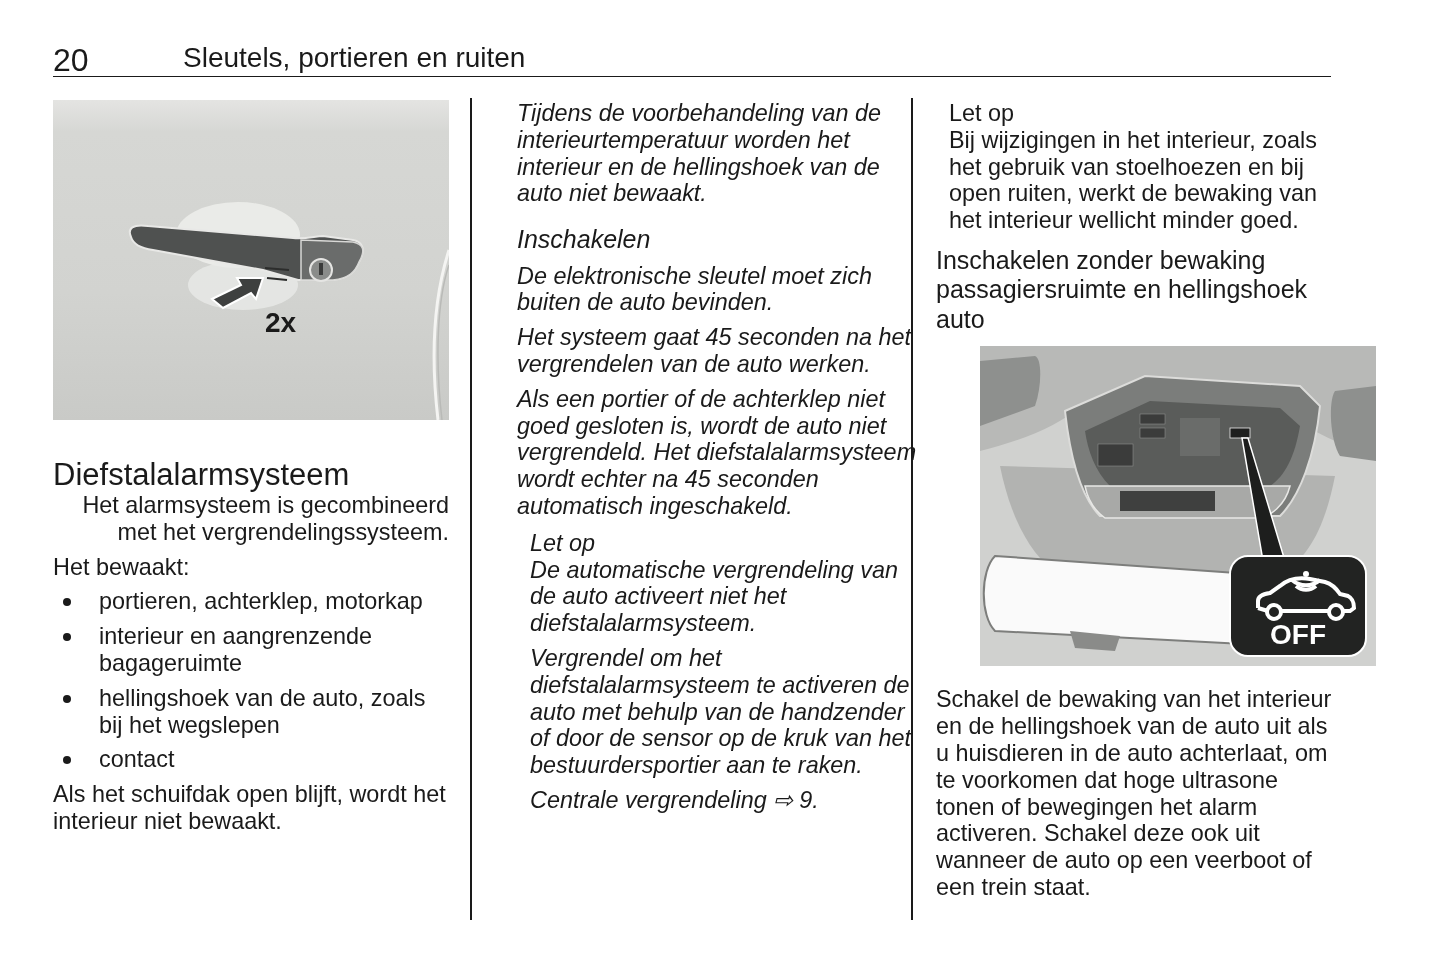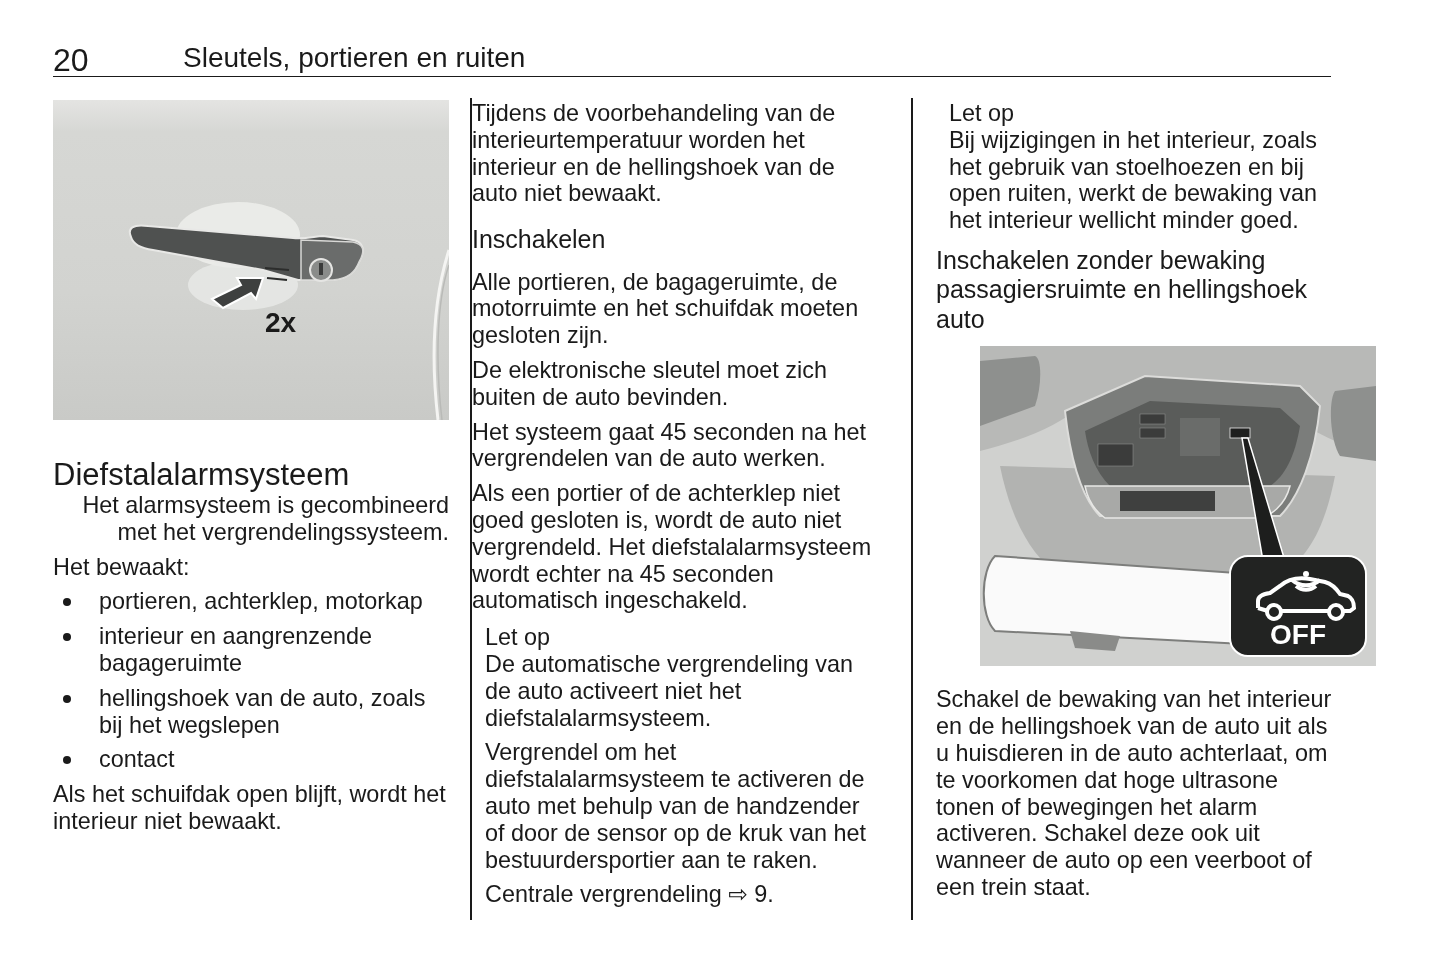--- a/index.html
+++ b/index.html
@@ -4,21 +4,21 @@
   <style>
     html, body { margin: 0; padding: 0; background: #ffffff; }
     body { width: 1445px; height: 966px; position: relative; overflow: hidden;
            font-family: "Liberation Sans", sans-serif; color: #1a1a1a; }
     .header { position: absolute; left: 53px; top: 40px; width: 1278px; height: 36px;
               border-bottom: 1.5px solid #1a1a1a; }
     .page-num { position: absolute; left: 0; top: 2px; font-size: 32px; }
     .chapter { position: absolute; left: 130px; top: 2px; font-size: 28px; }
     .col { position: absolute; top: 100px; }
     .col1 { left: 53px; width: 396px; }
-    .col2 { left: 472px; width: 400px; }
+    .col2 { left: 517px; width: 400px; font-style: italic; }
     .col3 { left: 936px; width: 396px; }
     .vline { position: absolute; top: 98px; width: 2px; height: 822px; background: #1a1a1a; }
     .v1 { left: 470px; }
     .v2 { left: 911px; }
     p { margin: 0; font-size: 23.4px; line-height: 26.8px; }
     .gap { margin-top: 8px; }
     h2 { margin: 0; font-weight: normal; font-size: 31px; line-height: 34px; }
     h3 { margin: 0; font-weight: normal; font-size: 25px; line-height: 29.5px; }
     .note { padding-left: 13px; }
     .note-title { font-size: 23.4px; line-height: 26.8px; }
@@ -68,21 +68,20 @@
     <li>interieur en aangrenzende bagageruimte</li>
     <li>hellingshoek van de auto, zoals bij het wegslepen</li>
     <li>contact</li>
   </ul>
   <p class="gap">Als het schuifdak open blijft, wordt het interieur niet bewaakt.</p>
 </div>
 
 <div class="col col2">
   <p>Tijdens de voorbehandeling van de interieurtemperatuur worden het interieur en de hellingshoek van de auto niet bewaakt.</p>
   <h3 style="margin-top:18px;">Inschakelen</h3>
-  <p style="margin-top:14px;">Alle portieren, de bagageruimte, de motorruimte en het schuifdak moeten gesloten zijn.</p>
   <p class="gap">De elektronische sleutel moet zich buiten de auto bevinden.</p>
   <p class="gap">Het systeem gaat 45 seconden na het vergrendelen van de auto werken.</p>
   <p class="gap">Als een portier of de achterklep niet goed gesloten is, wordt de auto niet vergrendeld. Het diefstalalarmsysteem wordt echter na 45 seconden automatisch ingeschakeld.</p>
   <div class="note" style="margin-top:10px;">
     <div class="note-title">Let op</div>
     <p>De automatische vergrendeling van de auto activeert niet het diefstalalarmsysteem.</p>
     <p class="gap">Vergrendel om het diefstalalarmsysteem te activeren de auto met behulp van de handzender of door de sensor op de kruk van het bestuurdersportier aan te raken.</p>
     <p class="gap">
       <span>Centrale vergrendeling</span>
       <span class="ref-arrow">⇨</span>

